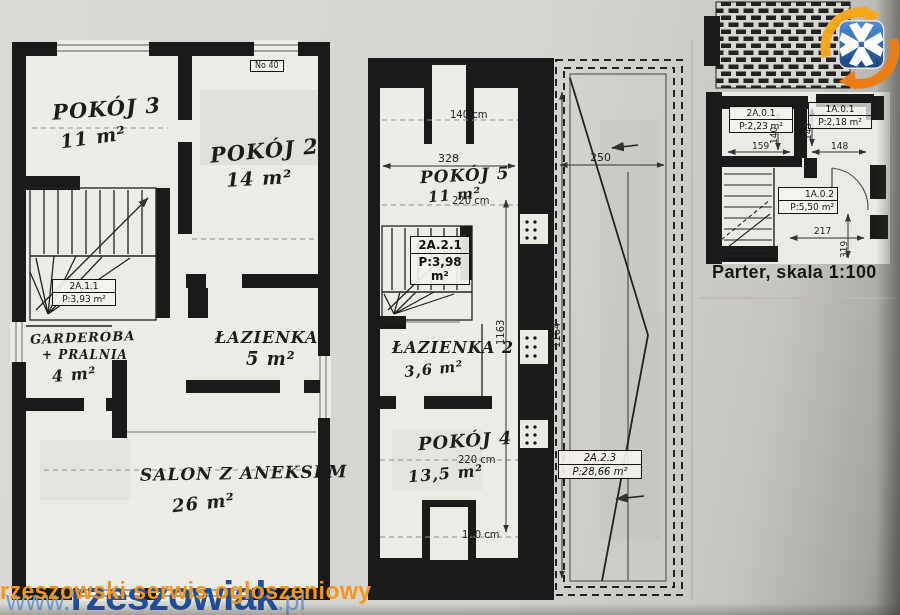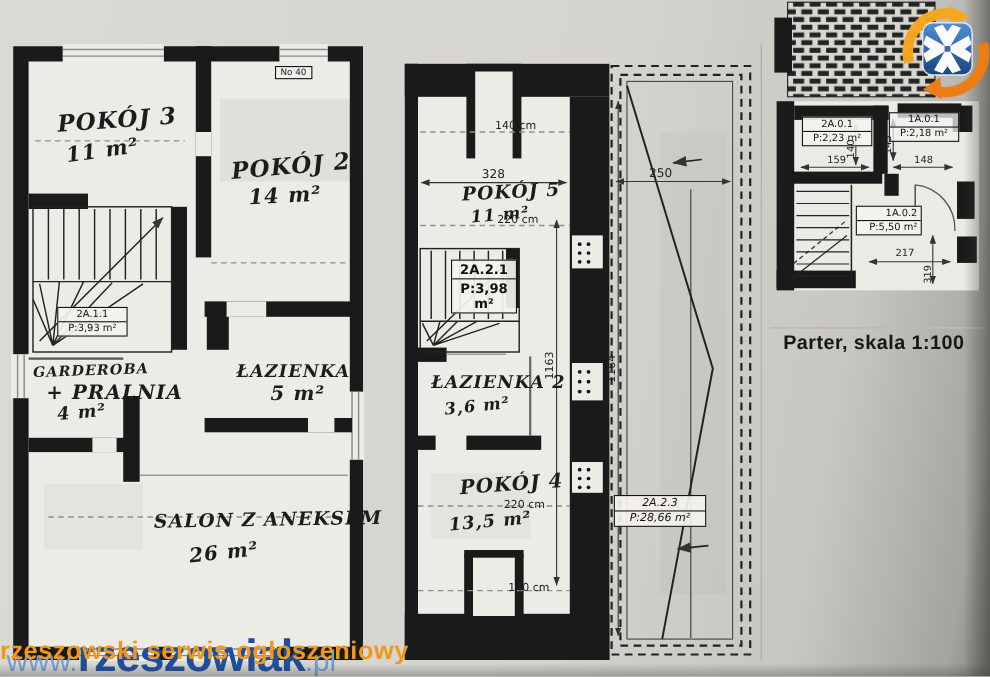--- a/index.html
+++ b/index.html
@@ -8,21 +8,21 @@
     font-family:"Liberation Sans",sans-serif;}
   svg{position:absolute;left:0;top:0;}
   .lbl{position:absolute;white-space:nowrap;color:#1c1c1c;line-height:1;}
   .hand{font-family:"DejaVu Serif",serif;font-style:italic;font-weight:600;letter-spacing:1px;}
   .dim{font-family:"DejaVu Sans",sans-serif;color:#232323;}
   .dim.v{transform:rotate(-90deg);transform-origin:left top;}
   .tagbox{position:absolute;border:1.5px solid #141414;background:rgba(244,242,238,.92);
     font-family:"DejaVu Sans",sans-serif;text-align:center;color:#111;}
   .tagbox .r1{border-bottom:1.5px solid #141414;padding:1px 3px;}
   .tagbox .r2{padding:1px 3px;}
-  .caption{font-family:"Liberation Sans",sans-serif;font-weight:600;color:#161616;letter-spacing:.4px;margin-top:39px;}
+  .caption{font-family:"Liberation Sans",sans-serif;font-weight:600;color:#161616;letter-spacing:.4px;}
   .wm1{position:absolute;left:6px;top:573px;z-index:30;}
   .wm1 .a{font-size:27px;color:#6f9fd8;}
   .wm1 .b{font-size:41px;font-weight:bold;color:#1d4fa0;letter-spacing:-1px;}
   .wm1 .c{font-size:27px;color:#6f9fd8;}
   .wm2{position:absolute;left:0px;top:578px;z-index:30;font-size:23px;font-weight:bold;
     color:#f2971b;letter-spacing:.5px;}
   .logo{position:absolute;left:816px;top:4px;width:88px;height:88px;z-index:40;opacity:.97;}
   .edge{position:absolute;right:0;top:0;width:24px;height:615px;z-index:35;
     background:linear-gradient(90deg,rgba(70,68,64,0) 0%,rgba(60,58,54,.55) 100%);}
   .edgeB{position:absolute;left:0;bottom:0;width:900px;height:12px;z-index:34;
@@ -251,21 +251,21 @@
   <div class="lbl" style="left:250px;top:60px;border:1px solid #111;background:#f2f0ec;font-size:8px;padding:1px 4px;font-family:'DejaVu Sans',sans-serif;">No 40</div>
   <div class="lbl hand" style="left:52px;top:98px;font-size:21px;transform:rotate(-4deg);">POKÓJ 3</div>
   <div class="lbl hand" style="left:60px;top:128px;font-size:19px;transform:rotate(-8deg);">11 m²</div>
   <div class="lbl hand" style="left:210px;top:140px;font-size:21px;transform:rotate(-5deg);">POKÓJ 2</div>
   <div class="lbl hand" style="left:226px;top:169px;font-size:19px;transform:rotate(-3deg);">14 m²</div>
   <div class="tagbox" style="left:52px;top:279px;width:62px;font-size:9px;">
     <div class="r1">2A.1.1</div>
     <div class="r2">P:3,93 m²</div>
   </div>
   <div class="lbl hand" style="left:30px;top:331px;font-size:13px;transform:rotate(-2deg);">GARDEROBA</div>
-  <div class="lbl hand" style="left:42px;top:349px;font-size:18px;">+ PRALNIA</div>
+  <div class="lbl hand" style="left:42px;top:349px;font-size:12px;">+ PRALNIA</div>
   <div class="lbl hand" style="left:52px;top:367px;font-size:16px;transform:rotate(-5deg);">4 m²</div>
   <div class="lbl hand" style="left:215px;top:330px;font-size:16px;">ŁAZIENKA</div>
   <div class="lbl hand" style="left:246px;top:350px;font-size:18px;">5 m²</div>
   <div class="lbl hand" style="left:140px;top:465px;font-size:17px;transform:rotate(-1deg);">SALON Z ANEKSEM</div>
   <div class="lbl hand" style="left:172px;top:494px;font-size:18px;transform:rotate(-6deg);">26 m²</div>
 
   <div class="lbl dim" style="left:450px;top:110px;font-size:10px;">140 cm</div>
   <div class="lbl dim" style="left:438px;top:153px;font-size:11px;">328</div>
   <div class="lbl hand" style="left:420px;top:167px;font-size:17px;transform:rotate(-3deg);">POKÓJ 5</div>
   <div class="lbl hand" style="left:428px;top:188px;font-size:15px;transform:rotate(-5deg);">11 m²</div>

